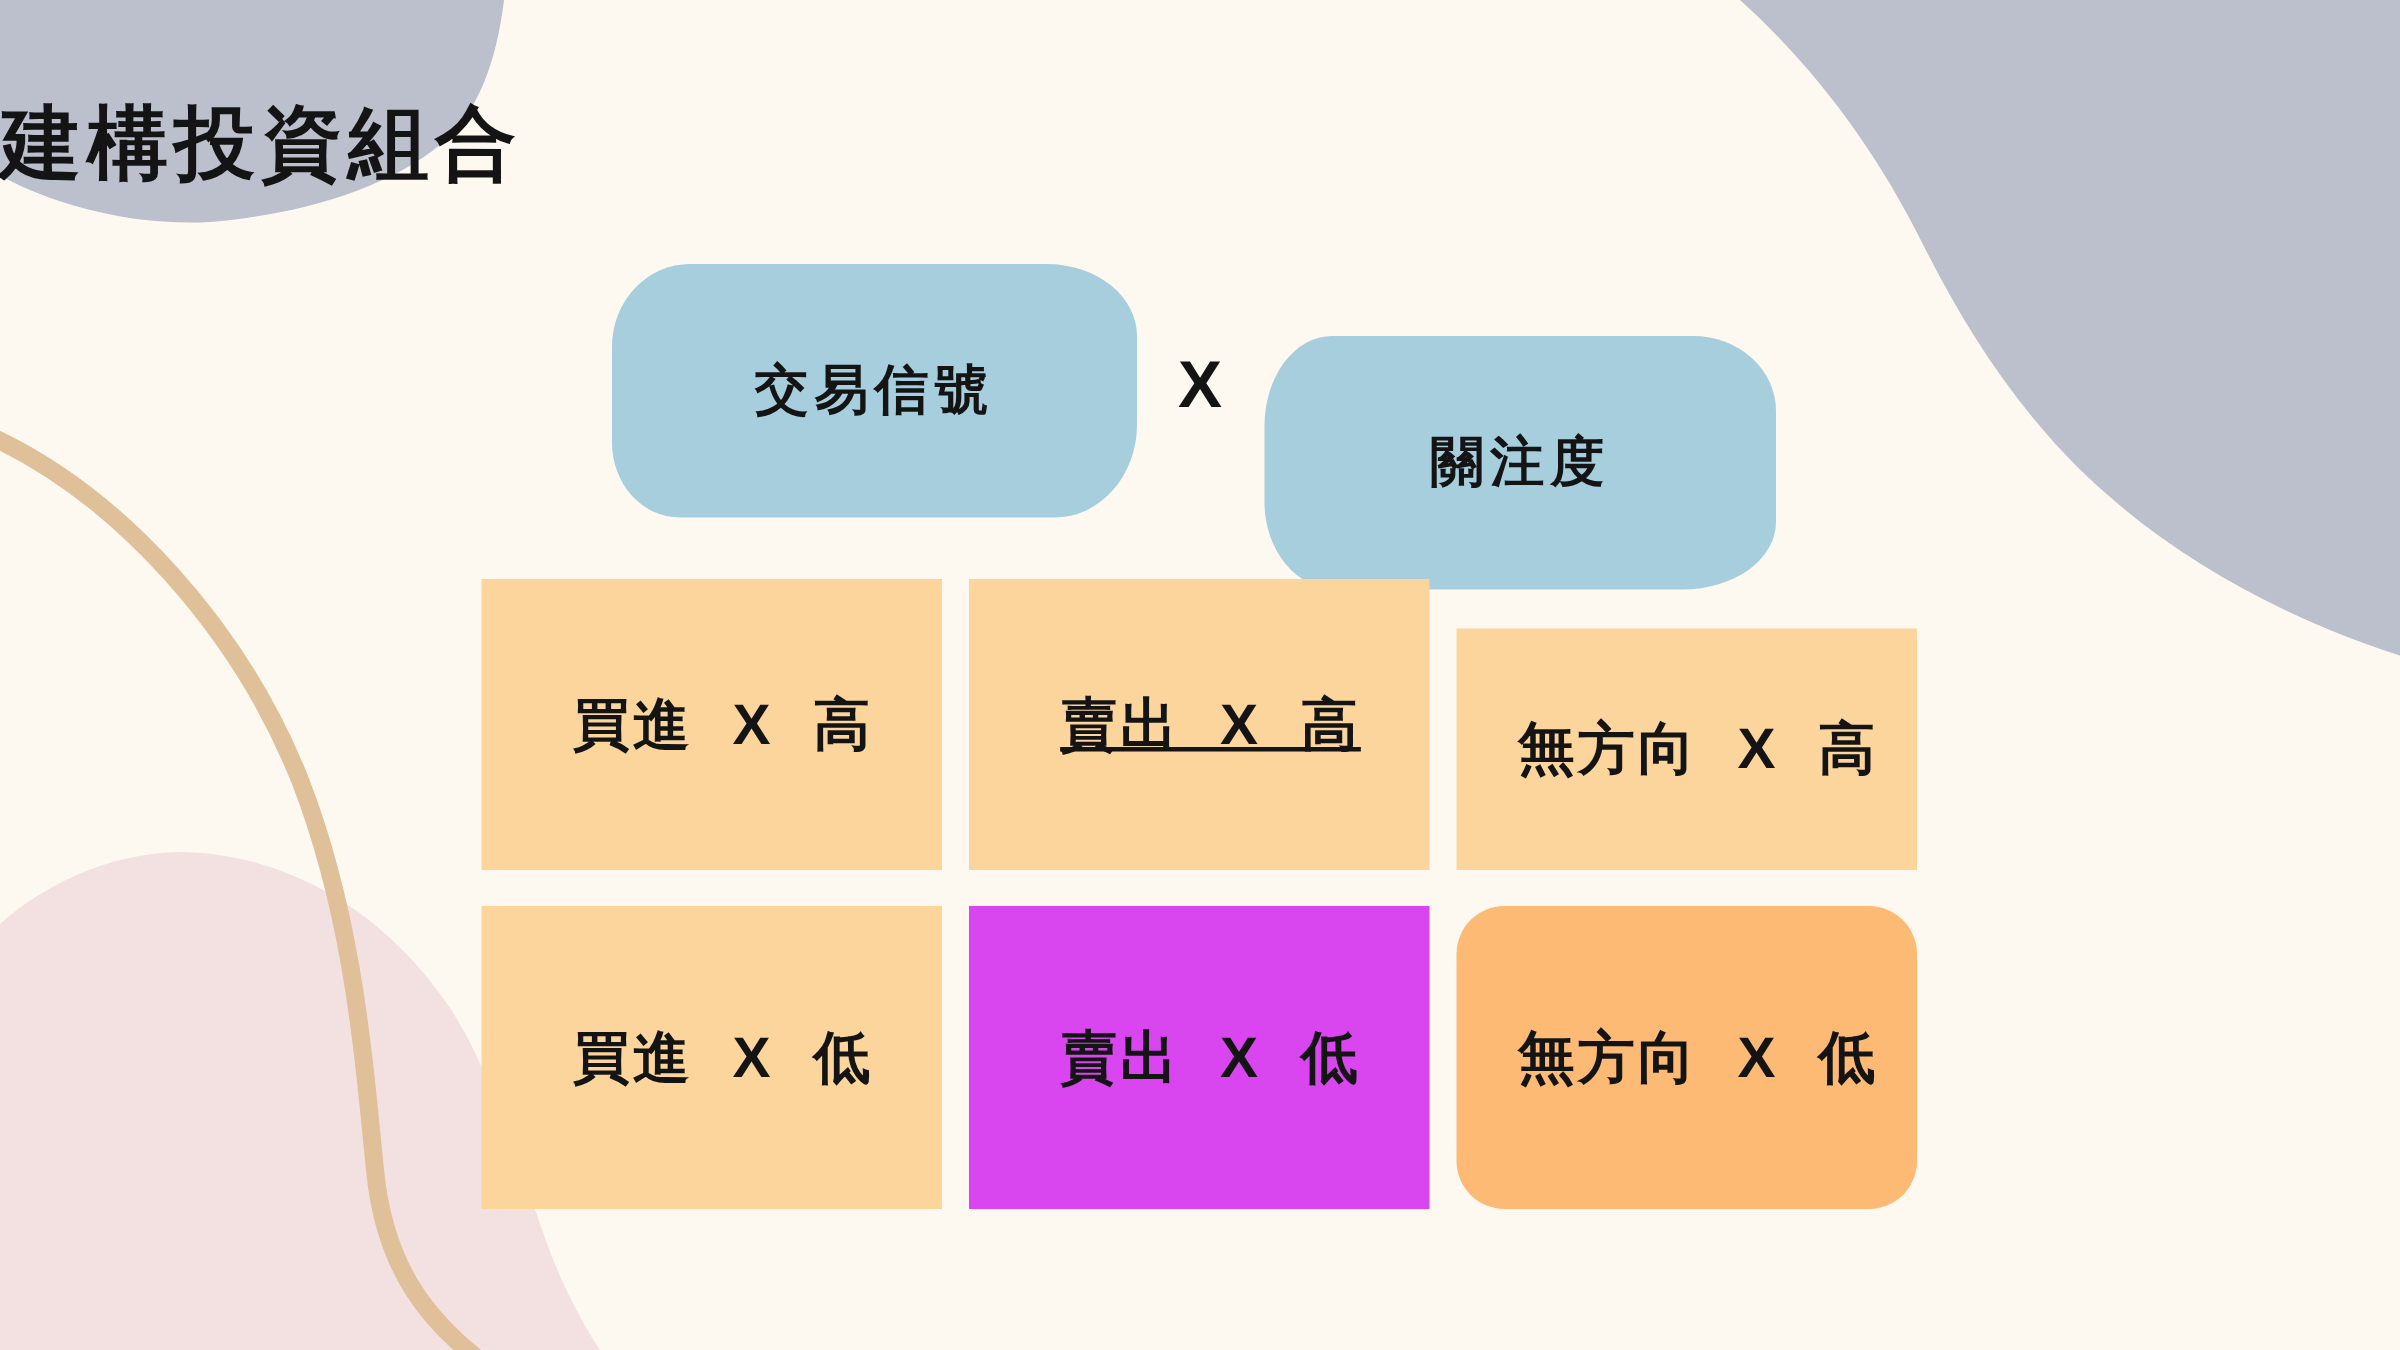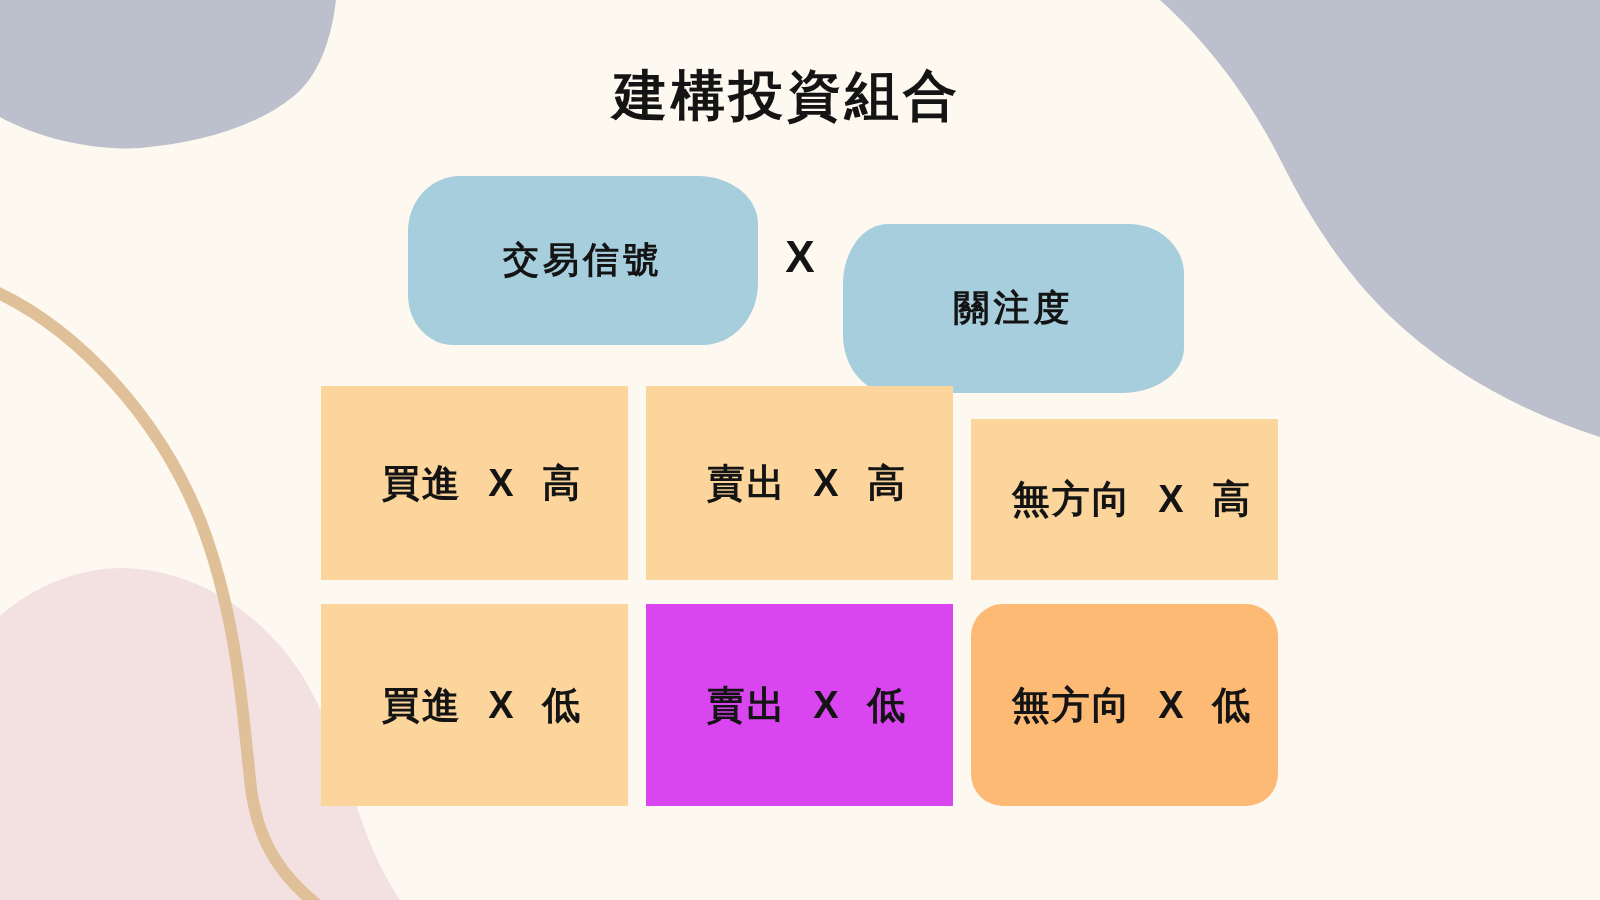--- a/index.html
+++ b/index.html
@@ -26,21 +26,20 @@
   .content {
     position: absolute;
     inset: 0;
     z-index: 1;
   }
   .page-title {
     position: absolute;
     top: 60px;
     left: 0;
     width: 1574px;
-    text-align: center;
     font-size: 54px;
     font-weight: 900;
     letter-spacing: 4px;
     white-space: nowrap;
   }
   .formula-box {
     position: absolute;
     top: 176px;
     height: 169px;
     display: flex;
@@ -115,21 +114,21 @@
     <div class="formula-operator">X</div>
 
     <div class="formula-box right" style="background: rgb(166, 206, 221); margin-top: 48px;">
       <span>關注度</span>
     </div>
 
     <div class="matrix">
       <div class="matrix-cell" style="background: rgb(251, 213, 156);">
         <span>買進 X 高</span>
       </div>
-      <div class="matrix-cell" style="background: rgb(251, 213, 156);">
+      <div class="matrix-cell" style="background: rgb(251, 213, 156); text-decoration: underline;">
         <span>賣出 X 高</span>
       </div>
       <div class="matrix-cell" style="background: rgb(251, 213, 156); margin-top: 33px;">
         <span>無方向 X 高</span>
       </div>
       <div class="matrix-cell" style="background: rgb(251, 213, 156);">
         <span>買進 X 低</span>
       </div>
       <div class="matrix-cell" style="background: #d946ef;">
         <span>賣出 X 低</span>

